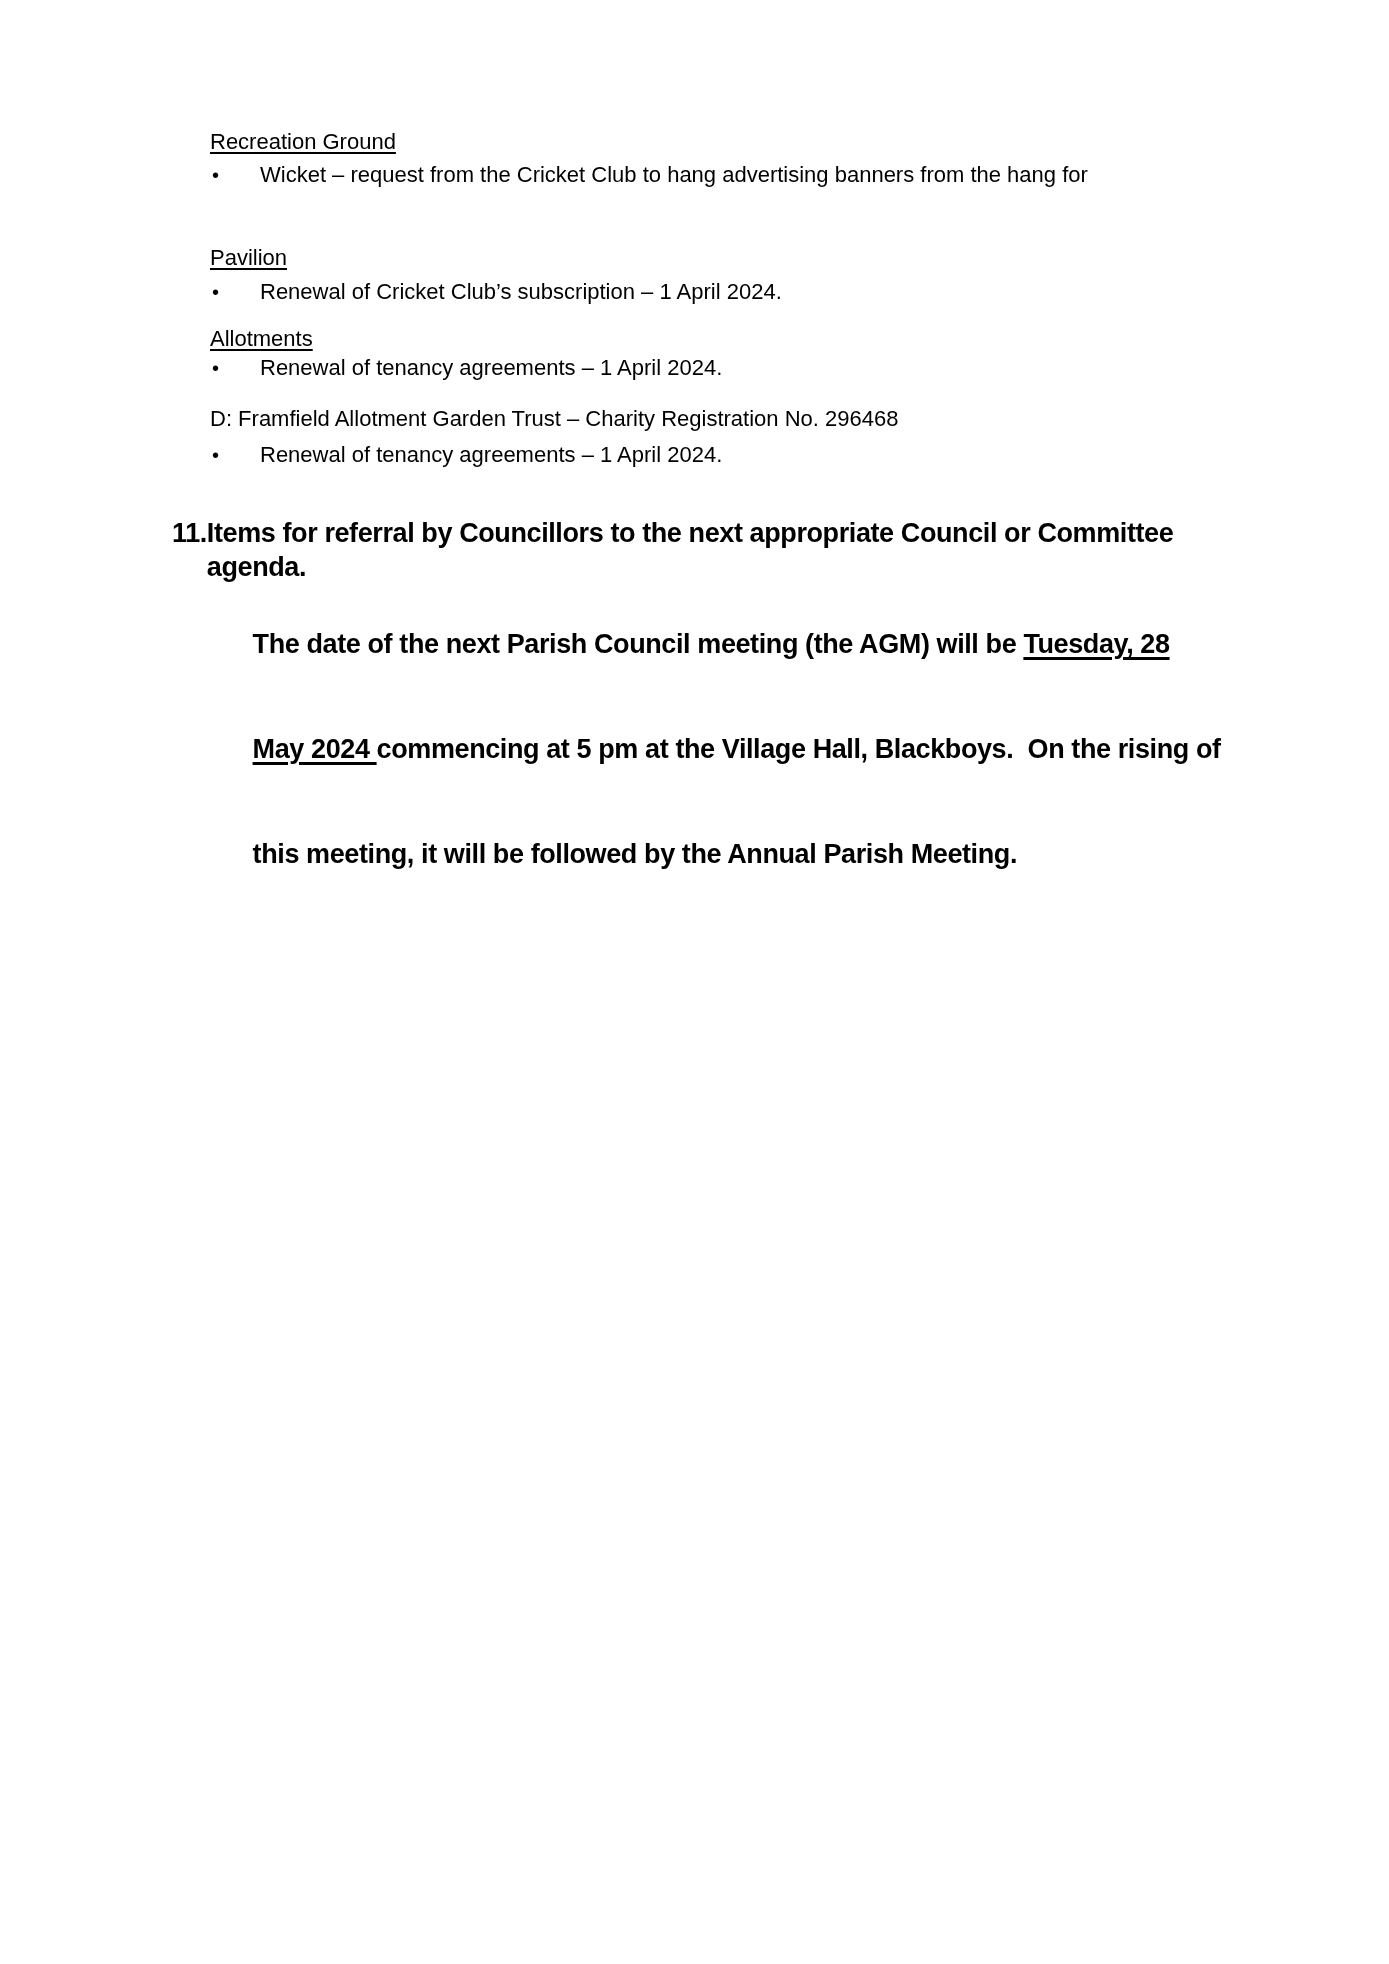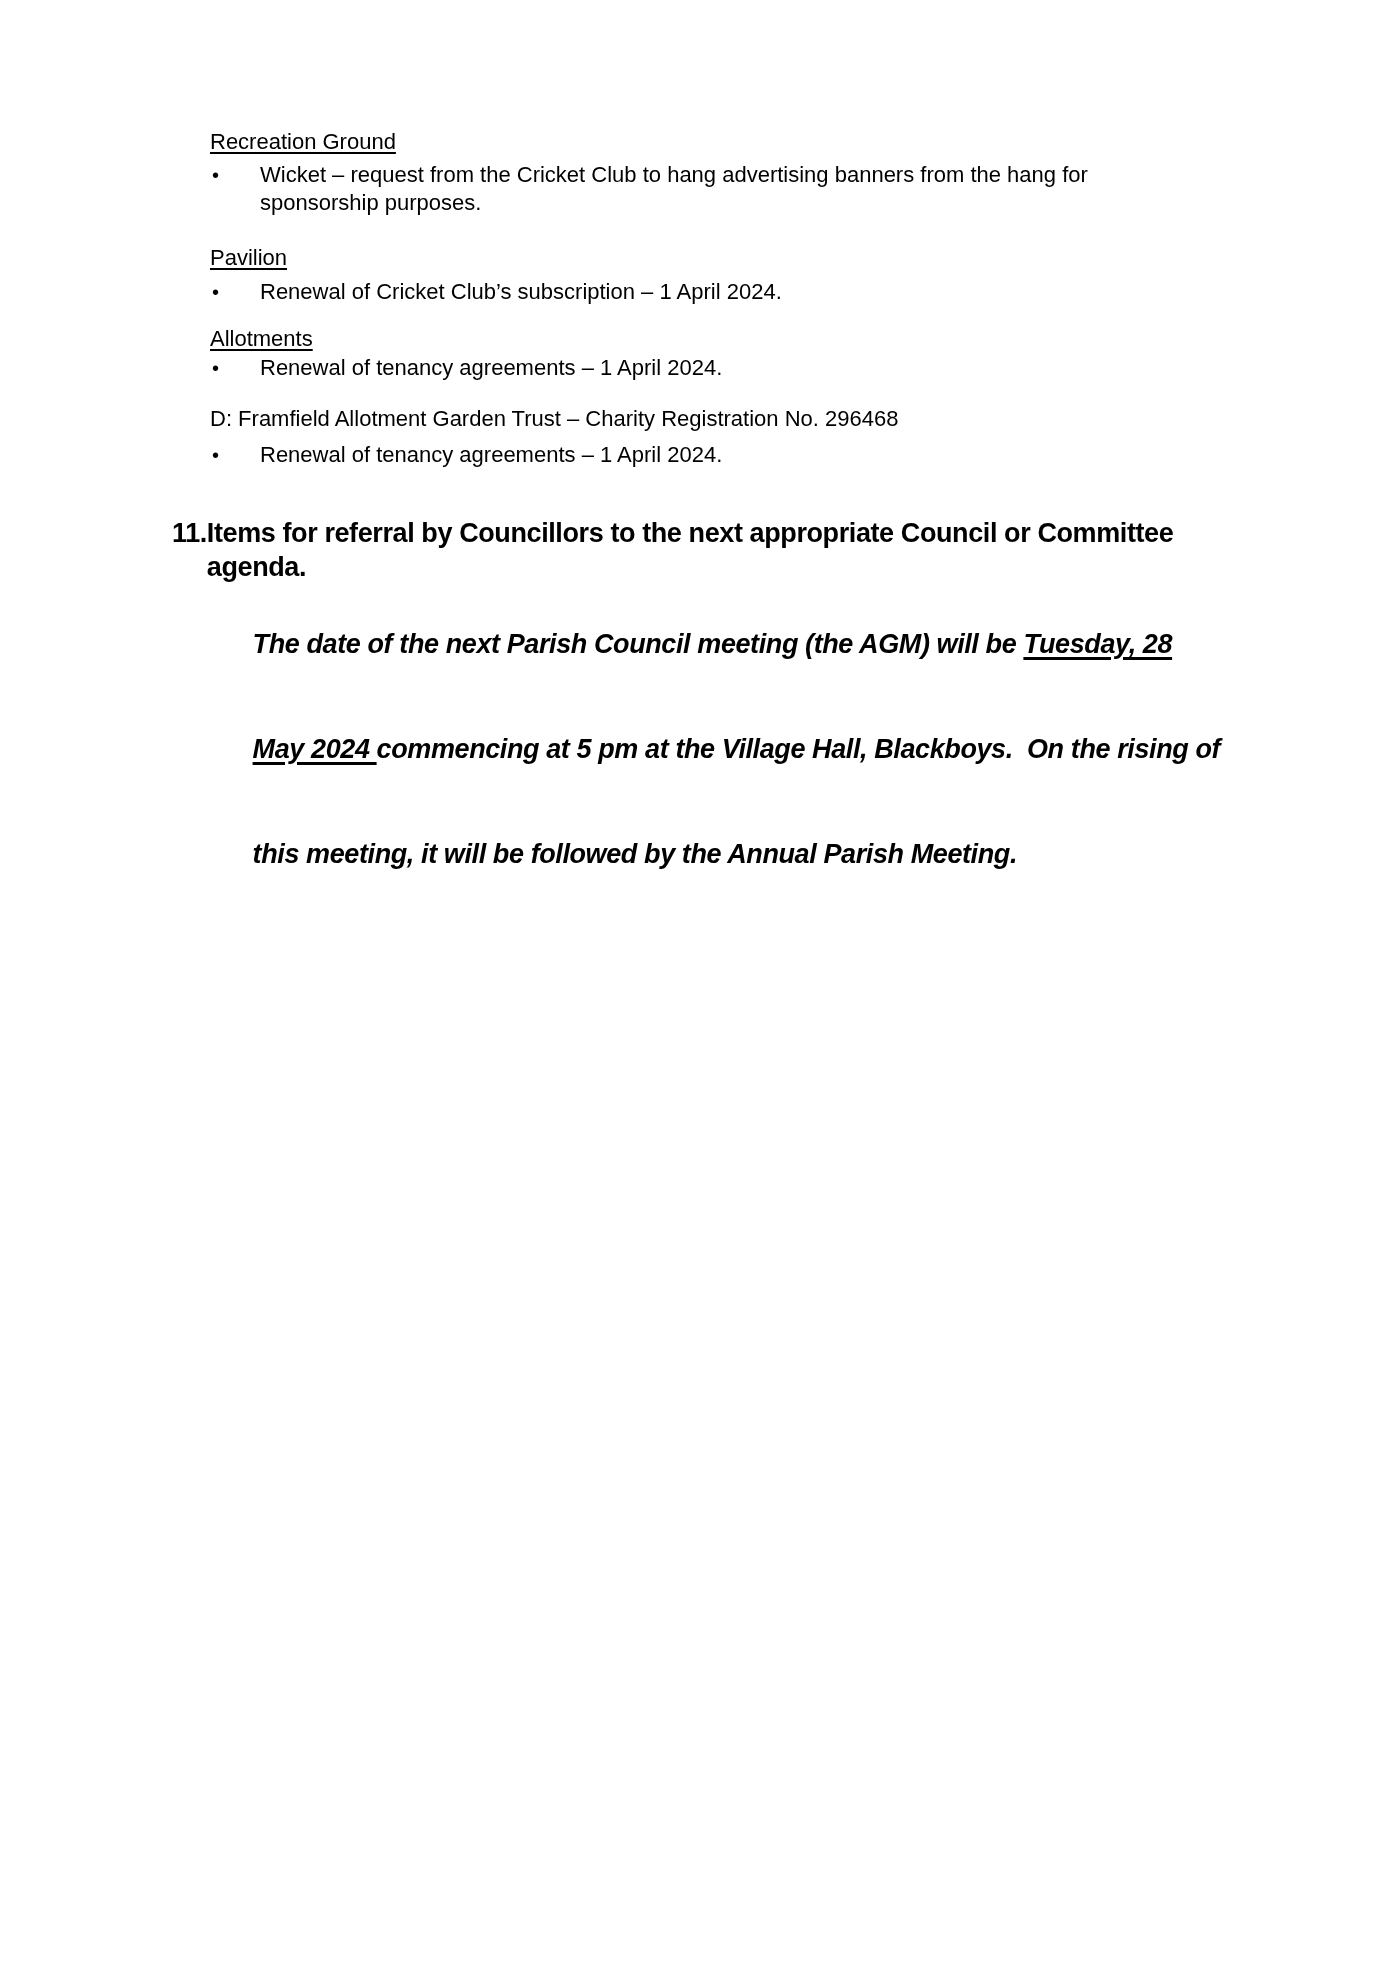--- a/index.html
+++ b/index.html
@@ -65,21 +65,20 @@
   .item11-number { flex: 0 0 34px; }
   .item11-text { flex: 1 1 auto; }
   .item11-line { display: block; white-space: pre; }
 
   
   .closing {
     left: 210px;
     font-size: 27px;
     line-height: 35px;
     font-weight: 700;
-    font-style: italic;
     letter-spacing: -0.4px;
   }
   .closing-line { display: block; white-space: pre; }
   .closing-line span { white-space: pre; }
   .u {
     text-decoration: underline;
     text-decoration-thickness: 3px;
     text-underline-offset: 4px;
   }
 </style>
@@ -87,21 +86,20 @@
 <body>
 
 <div class="page">
 
   <div class="abs sec-heading" style="top:128px">Recreation Ground</div>
 
   <div class="abs bullet-row" style="top:161px">
     <span class="bullet-marker">•</span>
     <span class="bullet-text">
       <span class="bullet-line">Wicket – request from the Cricket Club to hang advertising banners from the hang for</span>
-      <span class="bullet-line">sponsorship purposes.</span>
     </span>
   </div>
 
   <div class="abs sec-heading" style="top:244px">Pavilion</div>
 
   <div class="abs bullet-row" style="top:278px">
     <span class="bullet-marker">•</span>
     <span class="bullet-text">
       <span class="bullet-line">Renewal of Cricket Club’s subscription – 1 April 2024.</span>
     </span>

